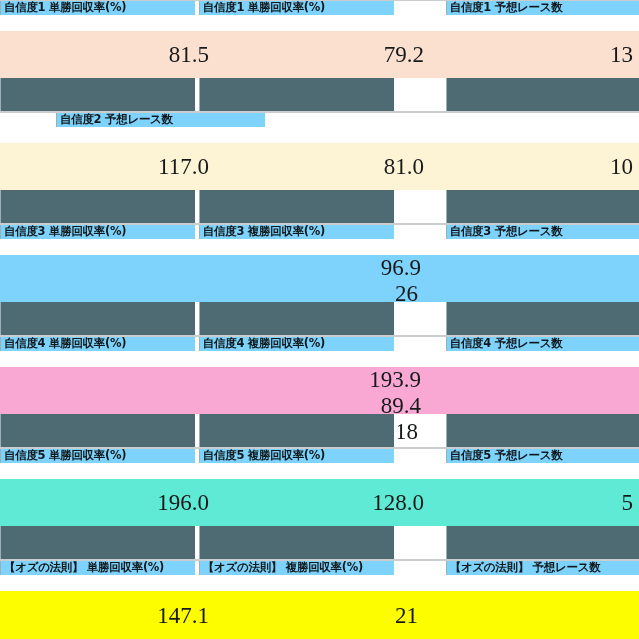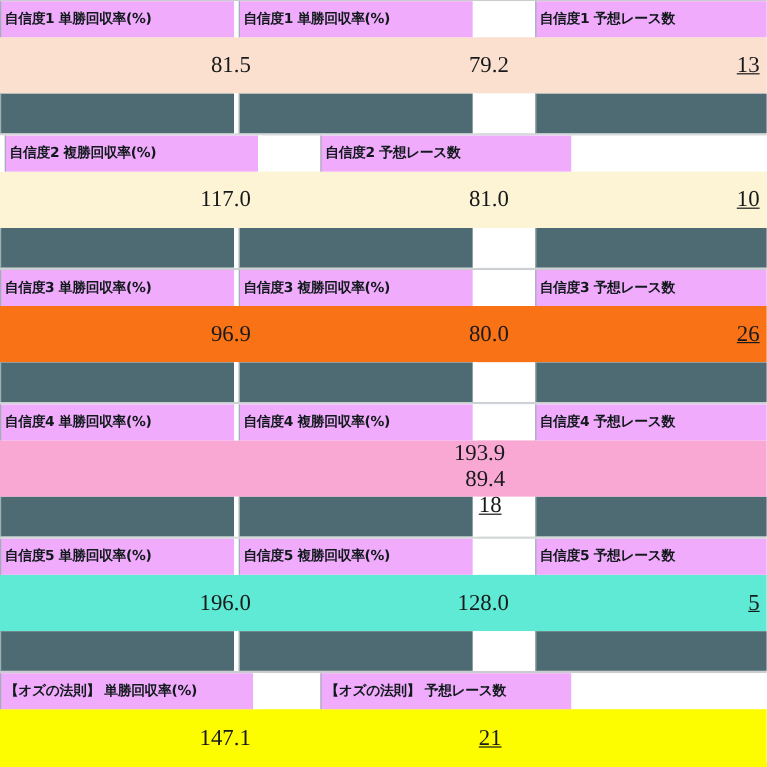--- a/index.html
+++ b/index.html
@@ -30,22 +30,22 @@
     border-bottom: 1px solid #c9cdd0;
   }
 
   
   .header-row {
     display: flex;
     height: 30px;
     background: #ffffff;
   }
   .header-cell {
-    background: #f0abfc;
-    height: 30px;
+    background: #7dd3fc;
+    height: 14px;
     box-sizing: border-box;
     display: flex;
     align-items: center;
     padding-left: 3px;
     overflow: hidden;
     border-left: 1px solid #9fb0b5;
   }
   .header-cell .htext {
     font-family: "DejaVu Sans", "Liberation Sans", sans-serif;
     font-size: 11.5px;
@@ -67,27 +67,27 @@
     height: 47px;
     align-items: center;
   }
   .value-cell {
     height: 47px;
     display: flex;
     align-items: center;
     justify-content: flex-end;
     padding-right: 6px;
     box-sizing: border-box;
-    font-size: 19px;
+    font-size: 23px;
     color: #17191a;
     font-family: "Liberation Serif", "DejaVu Serif", serif;
   }
   .v-a { width: 215px; }
   .v-b { width: 215px; }
-  .v-c { width: 209px; text-decoration: underline; }
+  .v-c { width: 209px; }
 
   
   .filler-row {
     display: flex;
     height: 33px;
     background: #ffffff;
   }
   .filler-cell {
     background: #4e6b73;
     height: 33px;
@@ -125,23 +125,20 @@
         <div class="filler-cell col-a"></div>
         <div class="filler-gap"></div>
         <div class="filler-cell col-b"></div>
         <div class="filler-gap"></div>
         <div class="filler-cell col-c"></div>
       </div>
     </div>
     <div class="group">
       <div class="header-row">
         <div class="col-gap"></div>
-        <div class="header-cell col-b">
-          <span class="htext">自信度2 複勝回収率(%)</span>
-        </div>
         <div class="col-gap"></div>
         <div class="header-cell col-c">
           <span class="htext">自信度2 予想レース数</span>
         </div>
       </div>
       <div class="value-row" style="background: rgb(253, 243, 213);">
         <div class="value-cell v-a">117.0</div>
         <div class="value-cell v-b">81.0</div>
         <div class="value-cell v-c">10</div>
       </div>
@@ -160,23 +157,22 @@
         </div>
         <div class="col-gap"></div>
         <div class="header-cell col-b">
           <span class="htext">自信度3 複勝回収率(%)</span>
         </div>
         <div class="col-gap"></div>
         <div class="header-cell col-c">
           <span class="htext">自信度3 予想レース数</span>
         </div>
       </div>
-      <div class="value-row" style="background: #f97316;">
+      <div class="value-row" style="background: #7dd3fc; flex-direction: column;">
         <div class="value-cell v-a">96.9</div>
-        <div class="value-cell v-b">80.0</div>
         <div class="value-cell v-c">26</div>
       </div>
       <div class="filler-row">
         <div class="filler-cell col-a"></div>
         <div class="filler-gap"></div>
         <div class="filler-cell col-b"></div>
         <div class="filler-gap"></div>
         <div class="filler-cell col-c"></div>
       </div>
     </div>
@@ -233,20 +229,23 @@
         <div class="filler-gap"></div>
         <div class="filler-cell col-c"></div>
       </div>
     </div>
     <div class="group last-group">
       <div class="header-row">
         <div class="header-cell col-a">
           <span class="htext">【オズの法則】 単勝回収率(%)</span>
         </div>
         <div class="col-gap"></div>
+        <div class="header-cell col-b">
+          <span class="htext">【オズの法則】 複勝回収率(%)</span>
+        </div>
         <div class="col-gap"></div>
         <div class="header-cell col-c">
           <span class="htext">【オズの法則】 予想レース数</span>
         </div>
       </div>
       <div class="value-row" style="background: rgb(253, 253, 0);">
         <div class="value-cell v-a">147.1</div>
         <div class="value-cell v-c">21</div>
       </div>
     </div>

